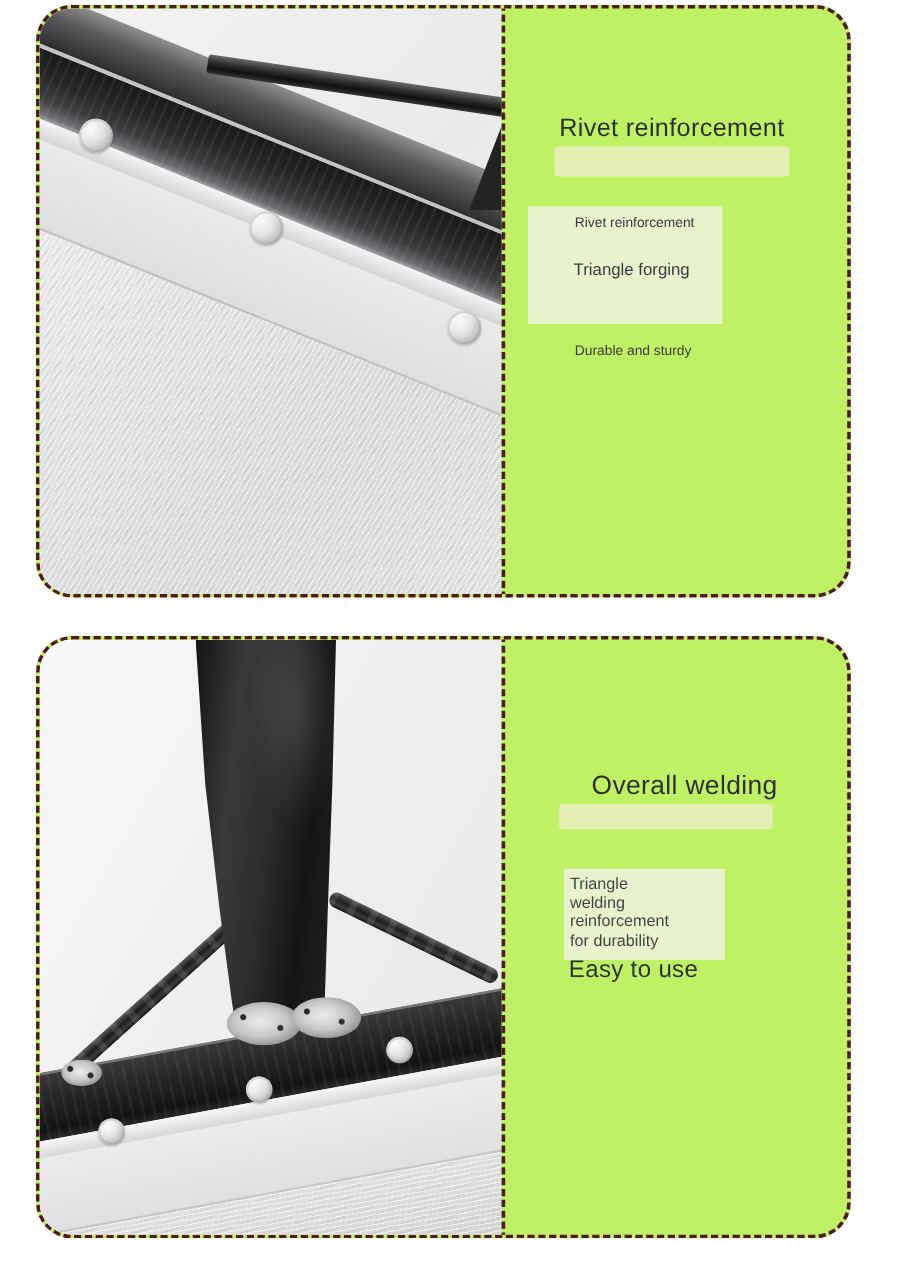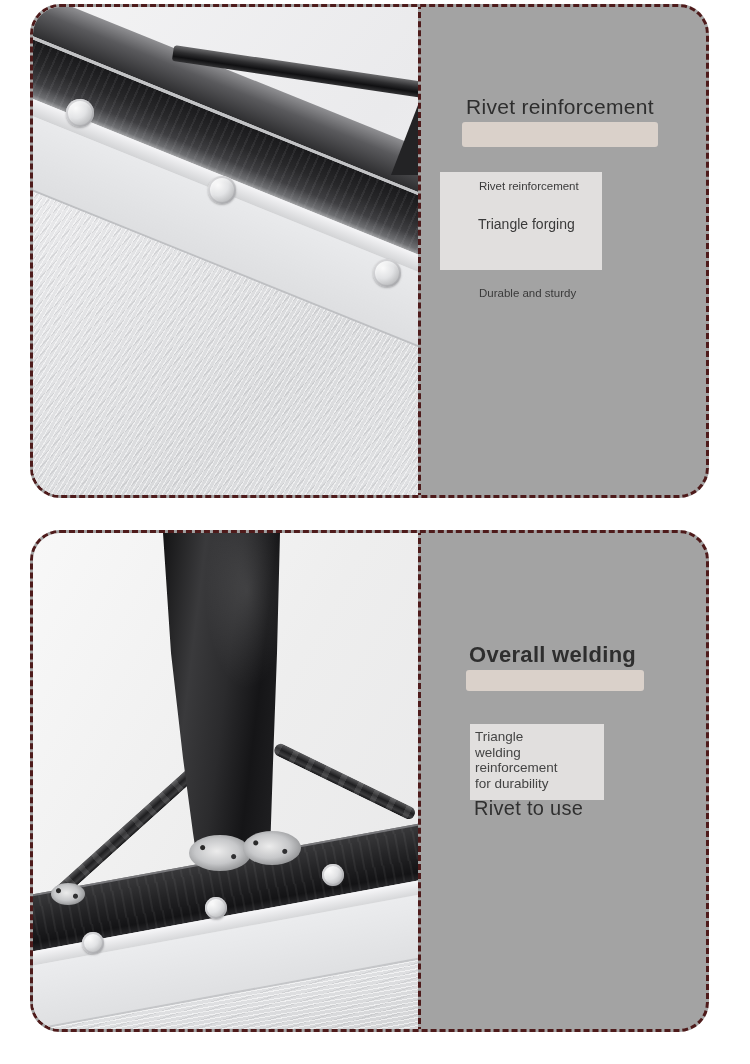--- a/index.html
+++ b/index.html
@@ -1,19 +1,19 @@
 <!DOCTYPE html>
 <html><head>
 <meta charset="utf-8">
 <style>
   html,body{margin:0;padding:0;background:#ffffff;}
   .page{position:relative;width:750px;height:1064px;background:#ffffff;overflow:hidden;
         font-family:"Liberation Sans",sans-serif;color:#333;}
   .panel{position:absolute;left:30px;width:679px;box-sizing:border-box;
-         border:3px dashed #4e1b1b;border-radius:30px;overflow:hidden;background:#a3a3a3;}
+         border:3px dashed #4e1b1b;border-radius:30px;overflow:hidden;background:#bef264;}
   .panel-1{top:4px;height:494px;}
   .panel-2{top:530px;height:502px;}
   .divider{position:absolute;left:385px;top:-4px;bottom:-4px;width:0;border-left:3px dashed #4e1b1b;}
   .photo-pane{position:absolute;left:0;top:0;width:385px;height:100%;overflow:hidden;}
   .pane1{background:linear-gradient(130deg,#f3f3f4 0%,#eaeaec 55%,#f0f0f2 100%);}
   .pane2{background:linear-gradient(120deg,#f8f8f8 0%,#eeeeee 50%,#e8e8e9 100%);}
 
   
   .p1-assembly{position:absolute;left:-10px;top:-20px;width:780px;height:780px;
                transform:rotate(22deg);transform-origin:0 0;}
@@ -70,21 +70,21 @@
                    radial-gradient(circle at 72% 60%,#303032 0 2px,rgba(0,0,0,0) 3px),
                    radial-gradient(ellipse at 45% 45%,#ececec 0%,#c6c7c9 45%,#97989a 72%,rgba(130,130,132,0) 100%);}
   .w-a{left:156px;top:302px;width:62px;height:36px;}
   .w-b{left:210px;top:298px;width:58px;height:34px;}
   .w-c{left:18px;top:350px;width:34px;height:22px;}
   .r2a{left:49px;top:399px;} .r2b{left:172px;top:364px;} .r2c{left:289px;top:331px;}
 
   
   .section-title{position:absolute;margin:0;font-weight:400;color:#2e2e2e;letter-spacing:.3px;z-index:3;}
   .t1{left:433px;top:88px;font-size:21px;}
-  .t2{left:436px;top:109px;font-size:22px;font-weight:bold;}
+  .t2{left:460px;top:109px;font-size:22px;}
   .title-band{position:absolute;height:25px;background:rgba(248,233,223,.65);border-radius:3px;z-index:1;}
   .b1{left:429px;top:115px;width:196px;}
   .b2{left:433px;top:137px;width:178px;height:21px;}
   .hl-strip{position:absolute;background:rgba(245,243,241,.75);z-index:1;}
   .s1{left:407px;top:165px;width:162px;height:98px;}
   .s2{left:437px;top:191px;width:134px;height:76px;}
   .feat{position:absolute;margin:0;color:#3a3a3a;z-index:3;white-space:nowrap;}
   .f1{left:446px;top:173px;font-size:11.5px;}
   .f2{left:445px;top:209px;font-size:14px;}
   .f3{left:446px;top:244px;font-size:11.5px;margin-top:36px;}
@@ -143,16 +143,16 @@
     </div>
     <div class="divider"></div>
 
     <div class="hl-strip s2"></div>
     <h2 class="section-title t2">Overall welding</h2>
     <div class="title-band b2"></div>
     <p class="para">Triangle
 welding
 reinforcement
 for durability</p>
-    <p class="tagline">Rivet to use</p>
+    <p class="tagline">Easy to use</p>
   </section>
 
 </div>
 
 </body></html>

